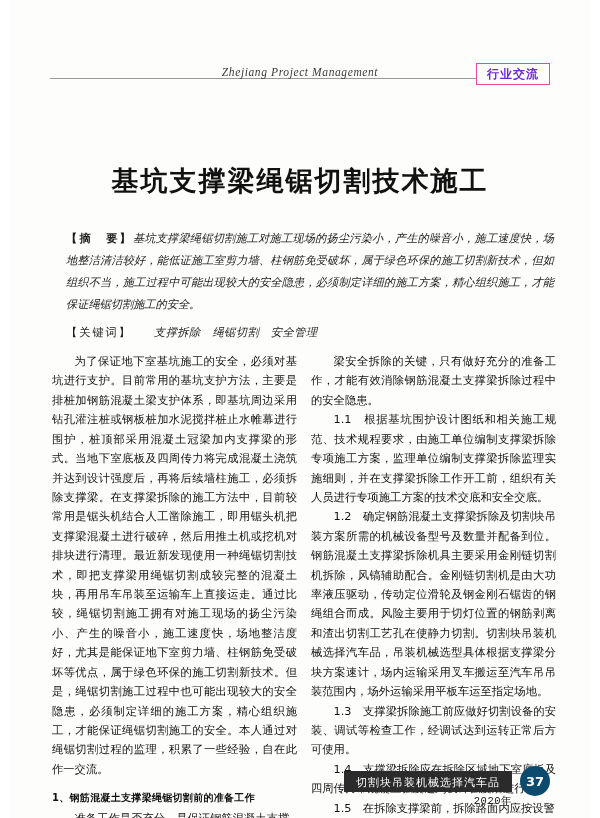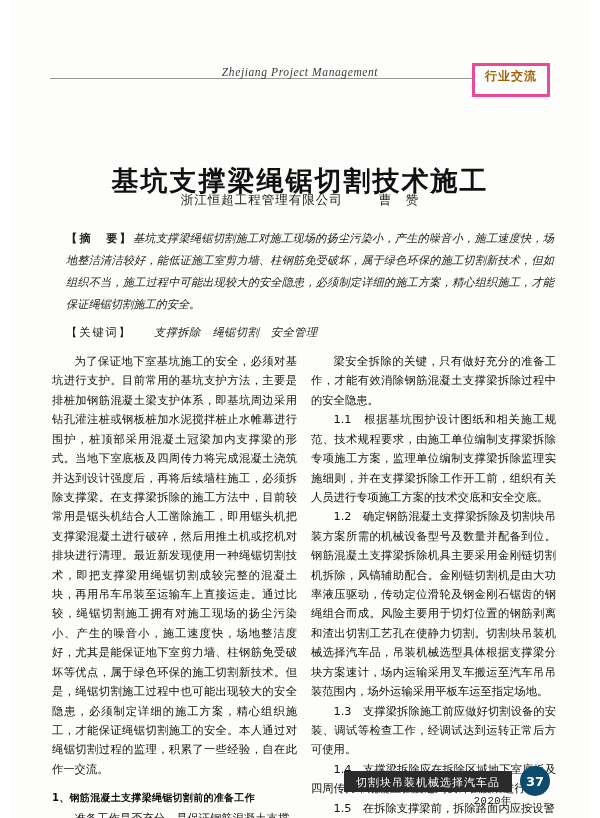--- a/index.html
+++ b/index.html
@@ -47,27 +47,27 @@
     font-size: 11.5px;
     font-style: italic;
     letter-spacing: 0.6px;
     color: #3a3a3a;
     white-space: nowrap;
   }
   .header-tag {
     position: absolute;
     top: -3px;
     right: 0;
-    border: 3px solid #ec4899;
-    padding: 2px 10px 9px 10px;
+    border: 1px solid #ec4899;
+    padding: 2px 10px 1px 10px;
     font-family: "DejaVu Sans", sans-serif;
     font-size: 12px;
     font-weight: bold;
     letter-spacing: 1px;
-    color: #a16207;
+    color: #6d28d9;
     background: #fdfdfb;
   }
 
   
   .doc-title {
     position: absolute;
     top: 135px;
     left: 0;
     width: 100%;
     text-align: center;
@@ -215,25 +215,20 @@
 <div class="page">
 
   <div class="header">
     <div class="header-rule"></div>
     <div class="header-journal">Zhejiang  Project  Management</div>
     <div class="header-tag">行业交流</div>
   </div>
 
   <div class="doc-title">基坑支撑梁绳锯切割技术施工</div>
 
-  <div class="doc-authors">
-    <span>浙江恒超工程管理有限公司</span>
-    <span class="sep"></span>
-    <span>曹　赞</span>
-  </div>
 
   <div class="abstract">
     <span class="lbl">【摘　要】</span><span>基坑支撑梁绳锯切割施工对施工现场的扬尘污染小，产生的噪音小，施工速度快，场地整洁清洁较好，能低证施工室剪力墙、柱钢筋免受破坏，属于绿色环保的施工切割新技术，但如组织不当，施工过程中可能出现较大的安全隐患，必须制定详细的施工方案，精心组织施工，才能保证绳锯切割施工的安全。</span>
   </div>
 
   <div class="keywords">
     <span class="lbl">【关键词】</span><span class="kw">支撑拆除　绳锯切割　安全管理</span>
   </div>
 
   <div class="body-cols">

